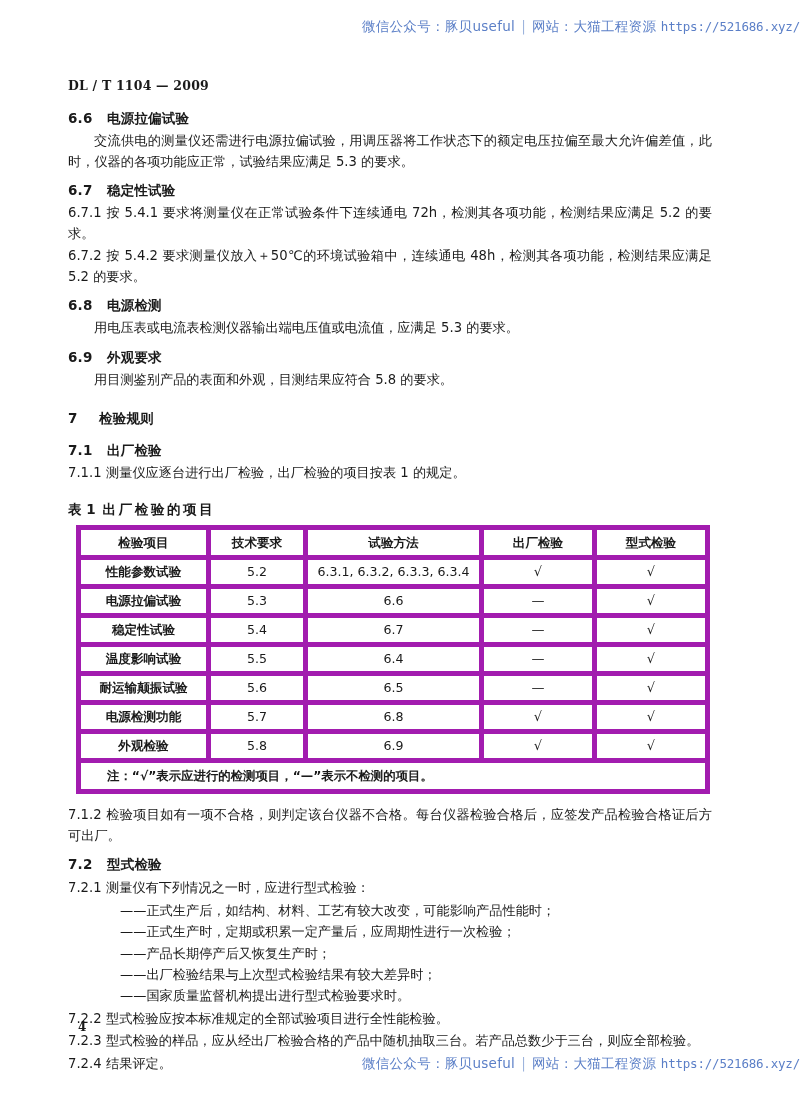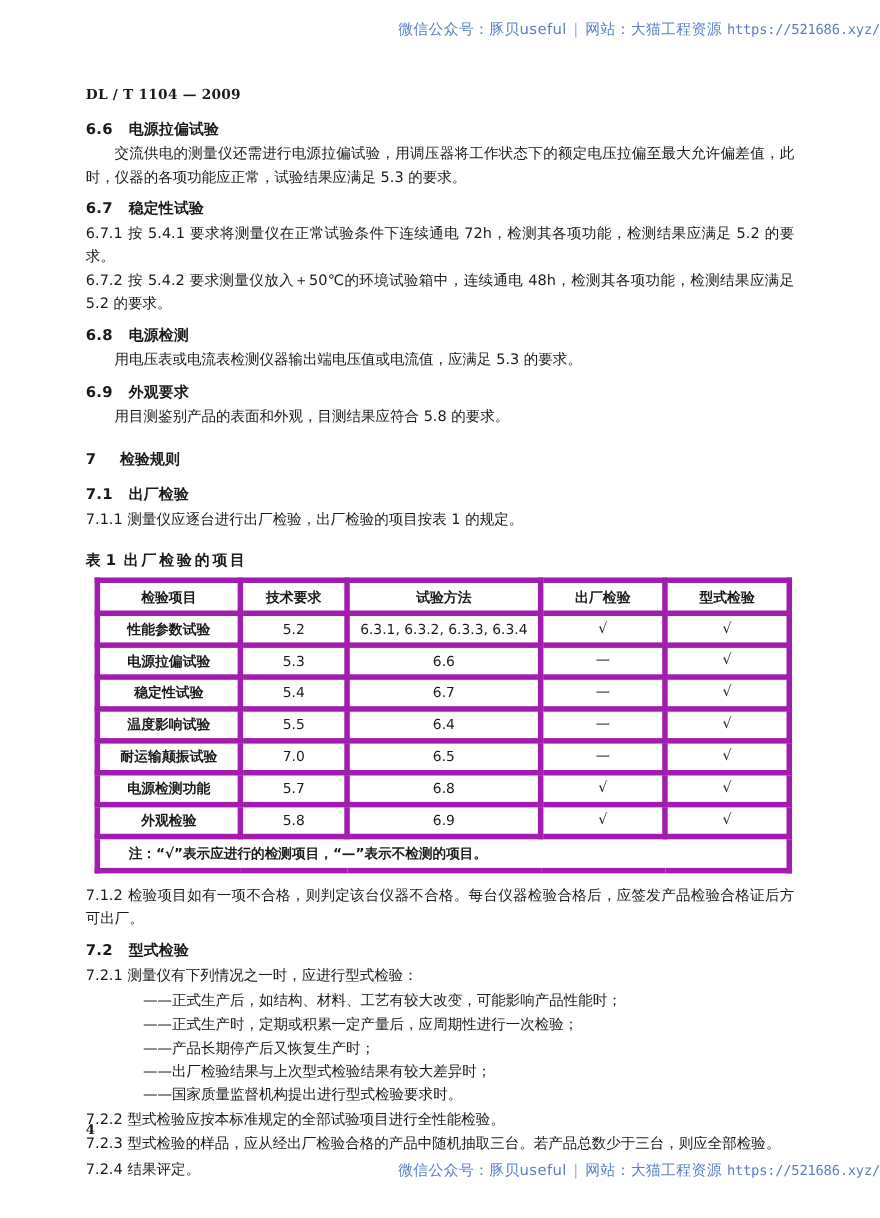--- a/index.html
+++ b/index.html
@@ -42,21 +42,21 @@
   .watermark .sep {
     color: #9db4dd;
     padding: 0 6px;
   }
   #wm-top { top: 18px; }
   #wm-bottom { top: 1055px; }
 
   
   .content {
     position: absolute;
-    left: 78px;
+    left: 68px;
     top: 78px;
     width: 644px;
   }
 
   .std-code {
     font-weight: bold;
     font-size: 12.5px;
     letter-spacing: .2px;
     margin: 0 0 16px 0;
     font-family: "DejaVu Serif", "Liberation Serif", serif;
@@ -239,21 +239,21 @@
         </tr>
         <tr>
           <td class="item">温度影响试验</td>
           <td>5.5</td>
           <td>6.4</td>
           <td class="mark">—</td>
           <td class="mark">√</td>
         </tr>
         <tr>
           <td class="item">耐运输颠振试验</td>
-          <td>7.0</td>
+          <td>5.6</td>
           <td>6.5</td>
           <td class="mark">—</td>
           <td class="mark">√</td>
         </tr>
         <tr>
           <td class="item">电源检测功能</td>
           <td>5.7</td>
           <td>6.8</td>
           <td class="mark">√</td>
           <td class="mark">√</td>

